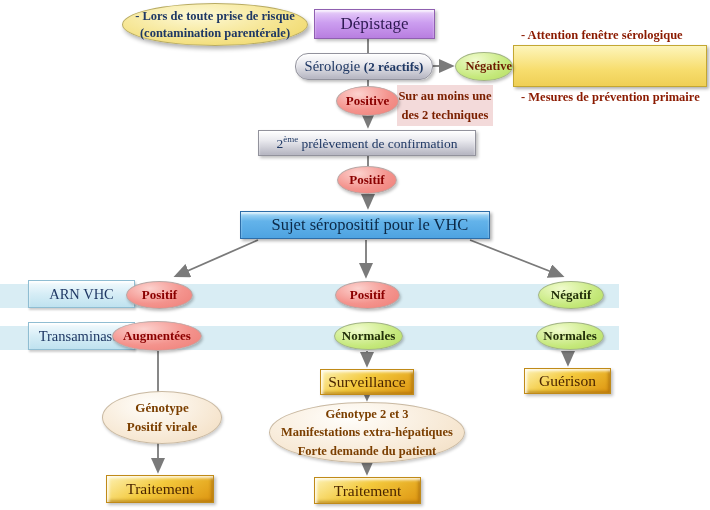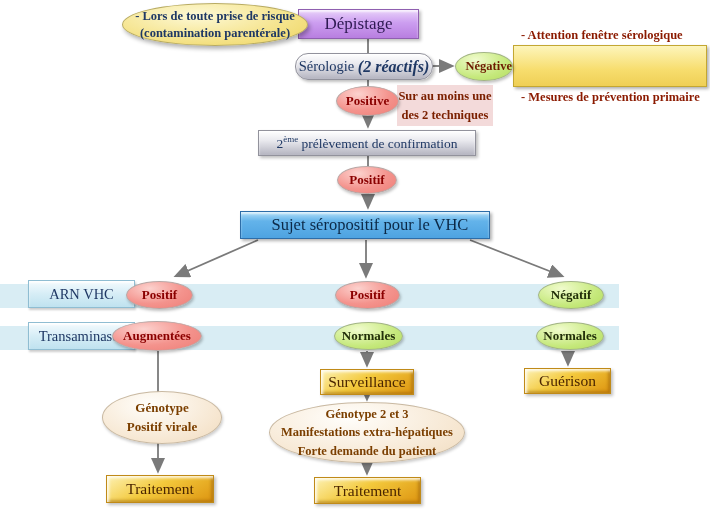--- a/index.html
+++ b/index.html
@@ -64,21 +64,21 @@
     background:linear-gradient(180deg,#fdf5bb 0%,#f7dd6d 60%,#efcf55 100%);
     border:1px solid #c3a732;color:#8b1a00;font-weight:bold;font-size:12.5px;
     flex-direction:column;align-items:flex-start;justify-content:center;
     padding-left:7px;box-shadow:2px 2px 3px rgba(0,0,0,.3);text-align:center;line-height:1.45;gap:44px;
   }
   .note-pink{
     background:#f3dada;color:#7b2000;font-weight:bold;font-size:12.5px;line-height:1.5;
     display:flex;flex-direction:column;align-items:center;justify-content:center;z-index:2;text-align:center;
   }
   .l2{display:block;}
-  .small-sub{font-size:16px;font-weight:bold;font-style:italic;}
+  .small-sub{font-size:13px;font-weight:bold;}
   sup{font-size:9px;}
 </style>
 </head>
 <body>
 
 <div class="canvas">
 
   <svg class="wires" width="710" height="510">
     <defs>
       <marker id="ah" markerWidth="9" markerHeight="8" refX="7.5" refY="4" orient="auto">
@@ -104,21 +104,21 @@
   <div class="abs band" style="left:0;top:284;width:619px;height:24px;left:0px;top:284px;"></div>
   <div class="abs band" style="left:0px;top:326px;width:619px;height:24px;"></div>
 
   <div class="abs ell ell-yellow" style="left:122px;top:3px;width:186px;height:43px;font-size:12.5px;line-height:1.3;">
     <span>
       <span class="l2">- Lors de toute prise de risque</span>
       <span class="l2">(contamination parentérale)</span>
     </span>
   </div>
 
-  <div class="abs box box-purple" style="left:298px;top:9px;width:121px;height:30px;">
+  <div class="abs box box-purple" style="left:314px;top:9px;width:121px;height:30px;">
     <span>Dépistage</span>
   </div>
 
   <div class="abs box box-gray" style="left:295px;top:53px;width:138px;height:27px;font-size:14.5px;border-radius:13px;">
     <span>Sérologie</span>&nbsp;
     <span class="small-sub">(2 réactifs)</span>
   </div>
 
   <div class="abs ell ell-green maroon" style="left:455px;top:52px;width:58px;height:29px;font-size:12.5px;">
     <span>Négative</span>

